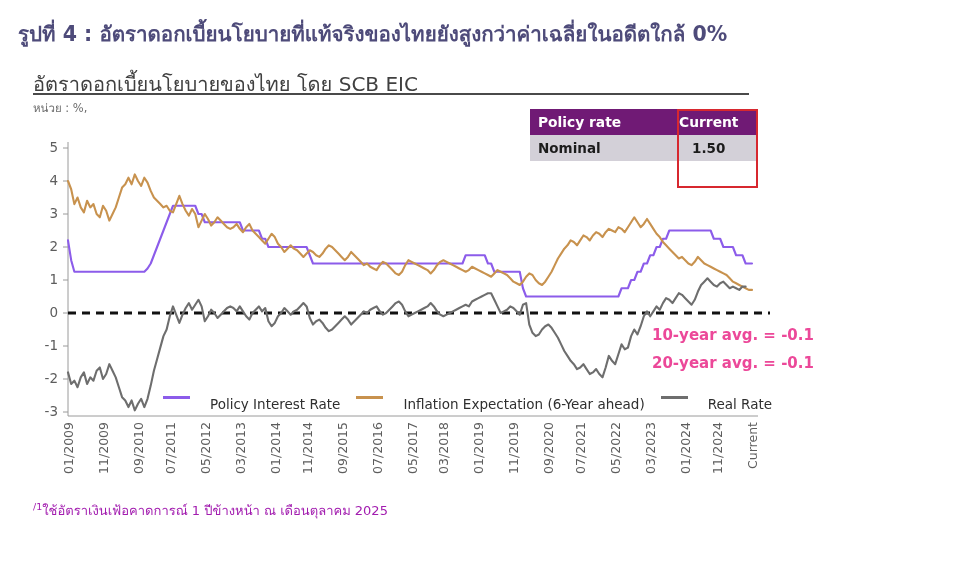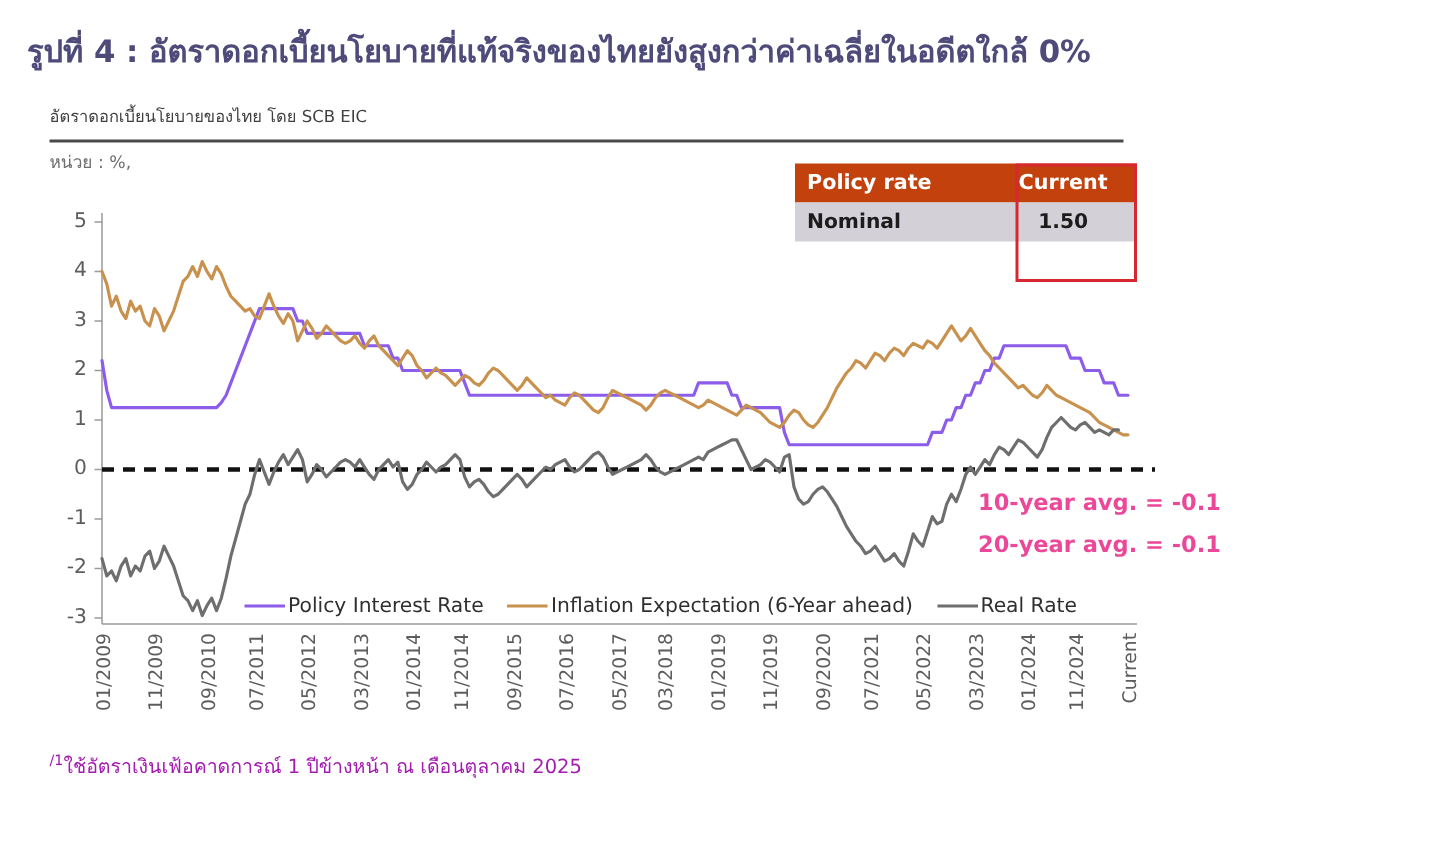--- a/index.html
+++ b/index.html
@@ -28,21 +28,21 @@
     font-weight: bold;
     color: #4e4b7a;
     letter-spacing: 0px;
     white-space: nowrap;
   }
   
   #chart-subtitle {
     position: absolute;
     left: 33px;
     top: 68px;
-    font-size: 11px;
+    font-size: 20px;
     color: #404040;
     white-space: nowrap;
     text-align: center;
   }
   #subtitle-rule {
     position: absolute;
     left: 33px;
     top: 93px;
     width: 716px;
     height: 2px;
@@ -65,21 +65,21 @@
     border-collapse: collapse;
     font-size: 13.5px;
   }
   #summary-table th, #summary-table td {
     padding: 3px 8px;
     height: 20px;
     text-align: left;
     font-weight: bold;
   }
   #summary-table thead th {
-    background: #c2410c;
+    background: #701a75;
     color: #ffffff;
     font-weight: bold;
     font-size: 13.8px;
   }
   #summary-table thead th.col-current,
   #summary-table td.col-current {
     text-align: center;
     font-weight: bold;
   }
   #summary-table tbody tr:nth-child(odd) td { background: #d3d0d8; }
@@ -135,22 +135,22 @@
     left: 163px;
     top: 396px;
     display: flex;
     align-items: center;
     gap: 16px;
     font-size: 13.5px;
     color: #2f2f2f;
   }
   .legend-entry {
     display: flex;
-    align-items: center;
-    gap: 2px;
+    align-items: flex-start;
+    gap: 20px;
     white-space: nowrap;
   }
   .legend-swatch {
     display: inline-block;
     width: 27px;
     height: 2.6px;
   }
   
   .footnote {
     position: absolute;

